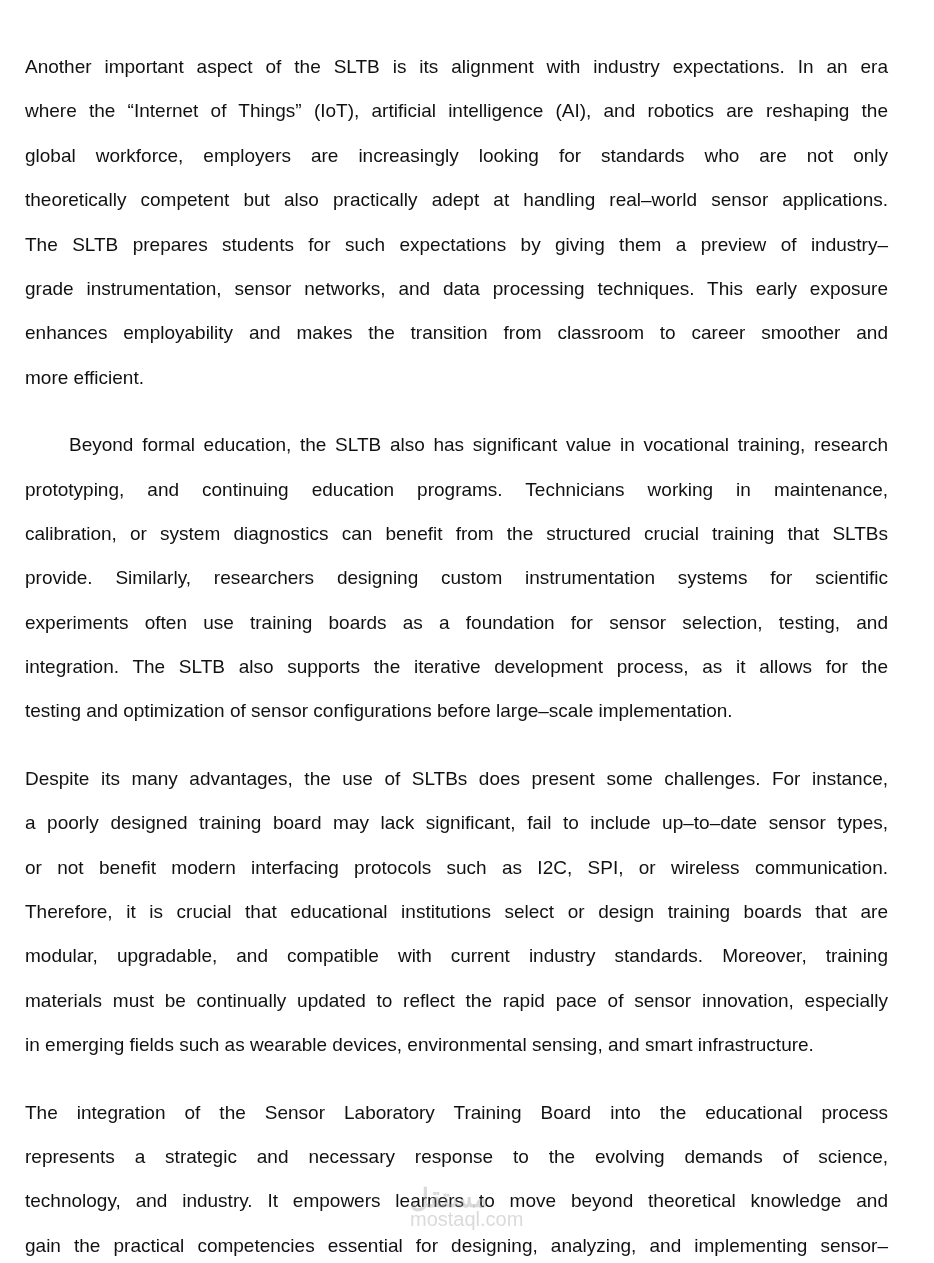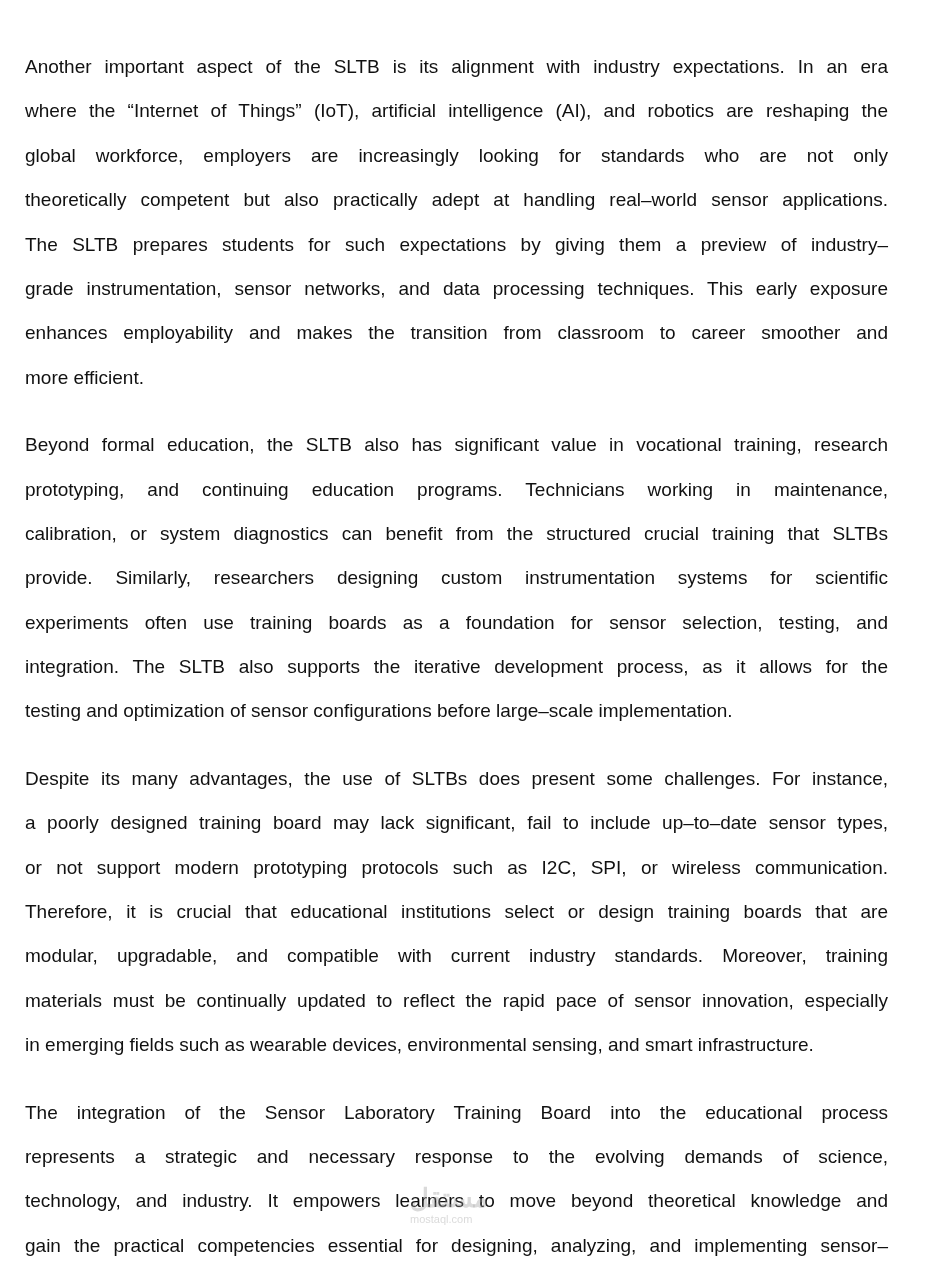--- a/index.html
+++ b/index.html
@@ -4,53 +4,53 @@
 <style>
   html, body { margin: 0; padding: 0; background: #ffffff; }
   body { width: 934px; height: 1263px; overflow: hidden; position: relative; }
   .page { position: absolute; left: 25px; top: 52px; width: 863px; font-family: "Liberation Sans", sans-serif; font-size: 19px; color: #111111; }
   .para { margin: 0 0 23px 0; }
   .line { height: 44.4px; line-height: 30px; text-align: justify; text-align-last: justify; white-space: nowrap; overflow: visible; }
   .line span { display: block; }
   .line.last { text-align-last: left; }
   .watermark { position: absolute; left: 410px; top: 1185px; width: 120px; text-align: left; font-family: "Liberation Sans", sans-serif; color: rgba(150,150,150,0.35); }
   .watermark .logo { font-size: 26px; font-weight: bold; line-height: 26px; }
-  .watermark .site { font-size: 11px; line-height: 16px; }
+  .watermark .site { font-size: 20px; line-height: 16px; }
 </style>
 </head>
 <body>
 
 <div class="page">
   <div class="para">
     <div class="line"><span style="display: inline;">Another important aspect of the SLTB is its alignment with industry expectations. In an era</span></div>
     <div class="line"><span style="display: inline;">where the “Internet of Things” (IoT), artificial intelligence (AI), and robotics are reshaping the</span></div>
     <div class="line"><span style="display: inline;">global workforce, employers are increasingly looking for standards who are not only</span></div>
     <div class="line"><span style="display: inline;">theoretically competent but also practically adept at handling real–world sensor applications.</span></div>
     <div class="line"><span style="display: inline;">The SLTB prepares students for such expectations by giving them a preview of industry–</span></div>
     <div class="line"><span style="display: inline;">grade instrumentation, sensor networks, and data processing techniques. This early exposure</span></div>
     <div class="line"><span style="display: inline;">enhances employability and makes the transition from classroom to career smoother and</span></div>
     <div class="line last">
         <span>more efficient.</span>
       </div>
   </div>
   <div class="para">
-    <div class="line"><span style="display: inline;">Beyond formal education, the SLTB also has significant value in vocational training, research</span></div>
+    <div class="line"><span style="display: inline; margin-left: 44px;">Beyond formal education, the SLTB also has significant value in vocational training, research</span></div>
     <div class="line"><span style="display: inline;">prototyping, and continuing education programs. Technicians working in maintenance,</span></div>
     <div class="line"><span style="display: inline;">calibration, or system diagnostics can benefit from the structured crucial training that SLTBs</span></div>
     <div class="line"><span style="display: inline;">provide. Similarly, researchers designing custom instrumentation systems for scientific</span></div>
     <div class="line"><span style="display: inline;">experiments often use training boards as a foundation for sensor selection, testing, and</span></div>
     <div class="line"><span style="display: inline;">integration. The SLTB also supports the iterative development process, as it allows for the</span></div>
     <div class="line last">
         <span>testing and optimization of sensor configurations before large–scale implementation.</span>
       </div>
   </div>
   <div class="para">
     <div class="line"><span style="display: inline;">Despite its many advantages, the use of SLTBs does present some challenges. For instance,</span></div>
     <div class="line"><span style="display: inline;">a poorly designed training board may lack significant, fail to include up–to–date sensor types,</span></div>
-    <div class="line"><span style="display: inline;">or not support modern prototyping protocols such as I2C, SPI, or wireless communication.</span></div>
+    <div class="line"><span style="display: inline;">or not benefit modern interfacing protocols such as I2C, SPI, or wireless communication.</span></div>
     <div class="line"><span style="display: inline; margin-top: 47px;">Therefore, it is crucial that educational institutions select or design training boards that are</span></div>
     <div class="line"><span style="display: inline;">modular, upgradable, and compatible with current industry standards. Moreover, training</span></div>
     <div class="line"><span style="display: inline;">materials must be continually updated to reflect the rapid pace of sensor innovation, especially</span></div>
     <div class="line last">
         <span>in emerging fields such as wearable devices, environmental sensing, and smart infrastructure.</span>
       </div>
   </div>
   <div class="para">
     <div class="line"><span style="display: inline;">The integration of the Sensor Laboratory Training Board into the educational process</span></div>
     <div class="line"><span style="display: inline;">represents a strategic and necessary response to the evolving demands of science,</span></div>

